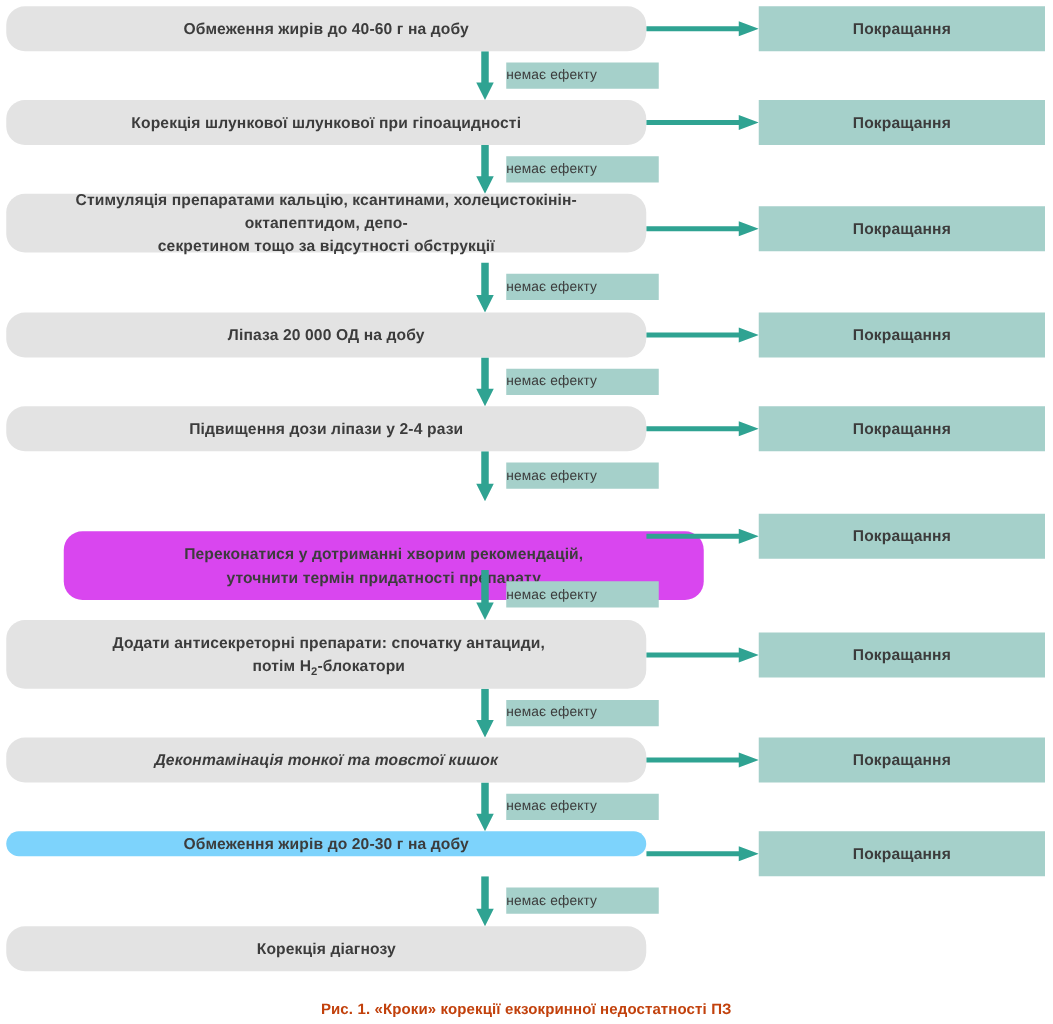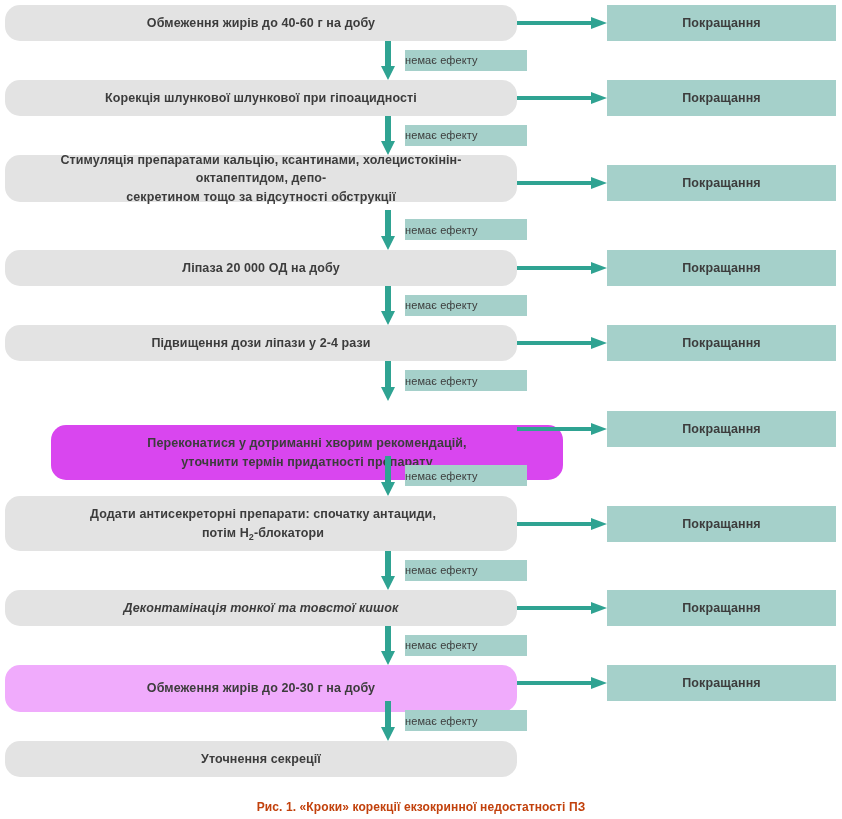--- a/index.html
+++ b/index.html
@@ -265,37 +265,37 @@
       <div class="outcome-label">Покращання</div>
     </div>
     <div class="v-arrow" style="top: 626px; height: 39px;">
       <svg width="18" height="39" viewBox="0 0 18 39" preserveAspectRatio="none">
         <path d="M6 0 L12 0 L12 25 L16 25 L9 39 L2 25 L6 25 Z" fill="#2fa392"></path>
       </svg>
     </div>
     <div class="noeffect-tag" style="top: 634.5px; background: rgb(165, 208, 202);">
       <div class="noeffect-label">немає ефекту</div>
     </div>
-    <div class="step-box" style="top: 665px; height: 47px; background: #f0abfc;">
+    <div class="step-box" style="top: 665px; height: 20px; background: #7dd3fc;">
       <div class="step-label">Обмеження жирів до 20-30 г на добу</div>
     </div>
     <div class="h-arrow" style="top: 674px;">
       <svg width="90" height="18" viewBox="0 0 90 18">
         <path d="M0 7 L74 7 L74 3 L90 9 L74 15 L74 11 L0 11 Z" fill="#2fa392"></path>
       </svg>
     </div>
     <div class="outcome-box" style="top: 665px; background: rgb(165, 208, 202);">
       <div class="outcome-label">Покращання</div>
     </div>
     <div class="v-arrow" style="top: 701px; height: 40px;">
       <svg width="18" height="40" viewBox="0 0 18 40" preserveAspectRatio="none">
         <path d="M6 0 L12 0 L12 26 L16 26 L9 40 L2 26 L6 26 Z" fill="#2fa392"></path>
       </svg>
     </div>
     <div class="noeffect-tag" style="top: 710px; background: rgb(165, 208, 202);">
       <div class="noeffect-label">немає ефекту</div>
     </div>
     <div class="step-box" style="top: 741px; height: 36px; background: rgb(227, 227, 227);">
-      <div class="step-label">Уточнення секреції</div>
+      <div class="step-label">Корекція діагнозу</div>
     </div>
   </div>
 
 <div id="figure-caption">Рис. 1. «Кроки» корекції екзокринної недостатності ПЗ</div>
 
 </body></html>

